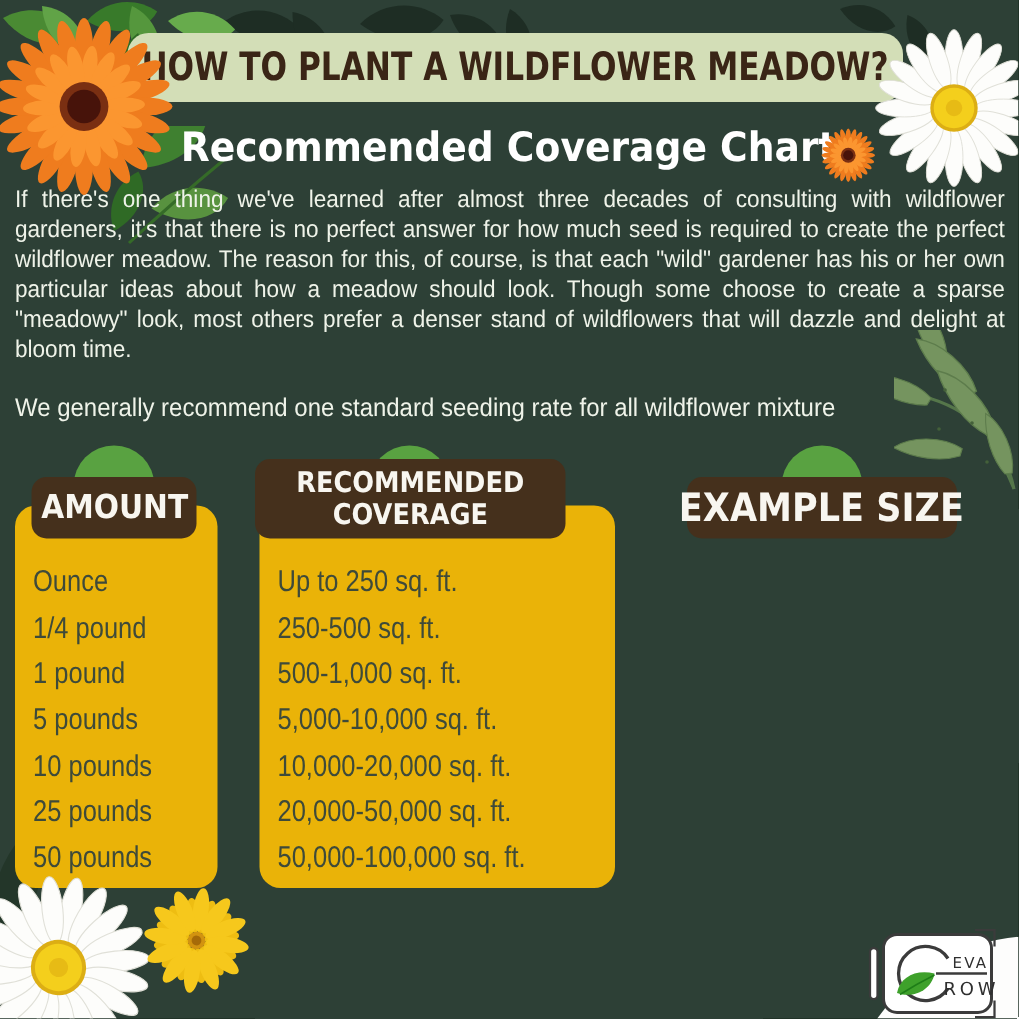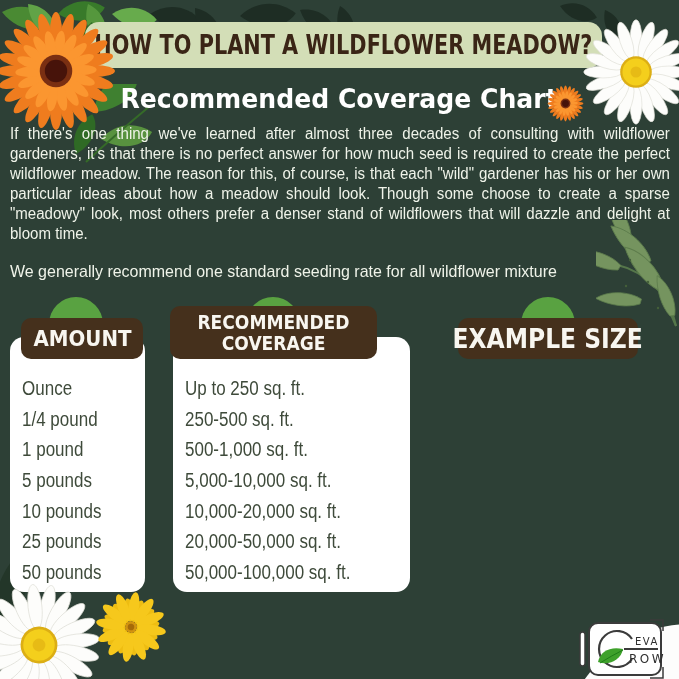--- a/index.html
+++ b/index.html
@@ -18,30 +18,30 @@
   
   .para{position:absolute;left:10px;top:124px;width:702px;transform:scaleX(0.94);
         transform-origin:left top;color:#eff3e9;font-size:16px;line-height:19.9px;
         text-align:justify;z-index:2;}
   .rec{position:absolute;left:10px;top:262px;width:702px;transform:scaleX(0.94);
        transform-origin:left top;color:#eff3e9;font-size:17px;z-index:2;}
   
   .bump{position:absolute;top:297px;width:54px;height:28px;background:#59a241;
         border-radius:28px 28px 0 0;z-index:1;}
   .bump.b1{left:49px}.bump.b2{left:246px}.bump.b3{left:521px}
-  .panel{position:absolute;top:337px;height:255px;background:#ffffff;border-radius:14px;
+  .panel{position:absolute;top:337px;height:255px;background:#eab308;border-radius:14px;
          z-index:2;box-sizing:border-box;padding:36px 12px 0 12px;}
   .panel.p1{left:10px;width:135px}.panel.p2{left:173px;width:237px}.panel.p3{left:403px;width:266px}
   .cell{height:30.7px;line-height:30.7px;font-size:20px;color:#3e4a3a;white-space:nowrap;
         transform:scaleX(0.85);transform-origin:left center;}
   .hd{position:absolute;background:#45301c;border-radius:10px;color:#f8f6f0;display:flex;
       flex-direction:column;align-items:center;justify-content:center;z-index:3;
       font-family:"DejaVu Sans",sans-serif;font-weight:bold;}
   .hd .t{display:inline-block;transform:scaleX(0.90);transform-origin:center;white-space:nowrap;}
-  .hd.h1{left:21px;top:318px;width:122px;height:41px;font-size:22px}
+  .hd.h1{left:21px;top:318px;width:110px;height:41px;font-size:22px}
   .hd.h2{left:170px;top:306px;width:207px;height:53px;font-size:19px;line-height:21px}
   .hd.h3{left:458px;top:318px;width:180px;height:41px;font-size:26px}
   
   .dec{position:absolute;}
   .z1{z-index:1}.z5{z-index:5}.z6{z-index:6}
   .wcircle{position:absolute;left:562px;top:624px;width:256px;height:256px;border-radius:50%;
            background:#fdfdfc;z-index:4;}
 </style>
 </head>
 <body>

